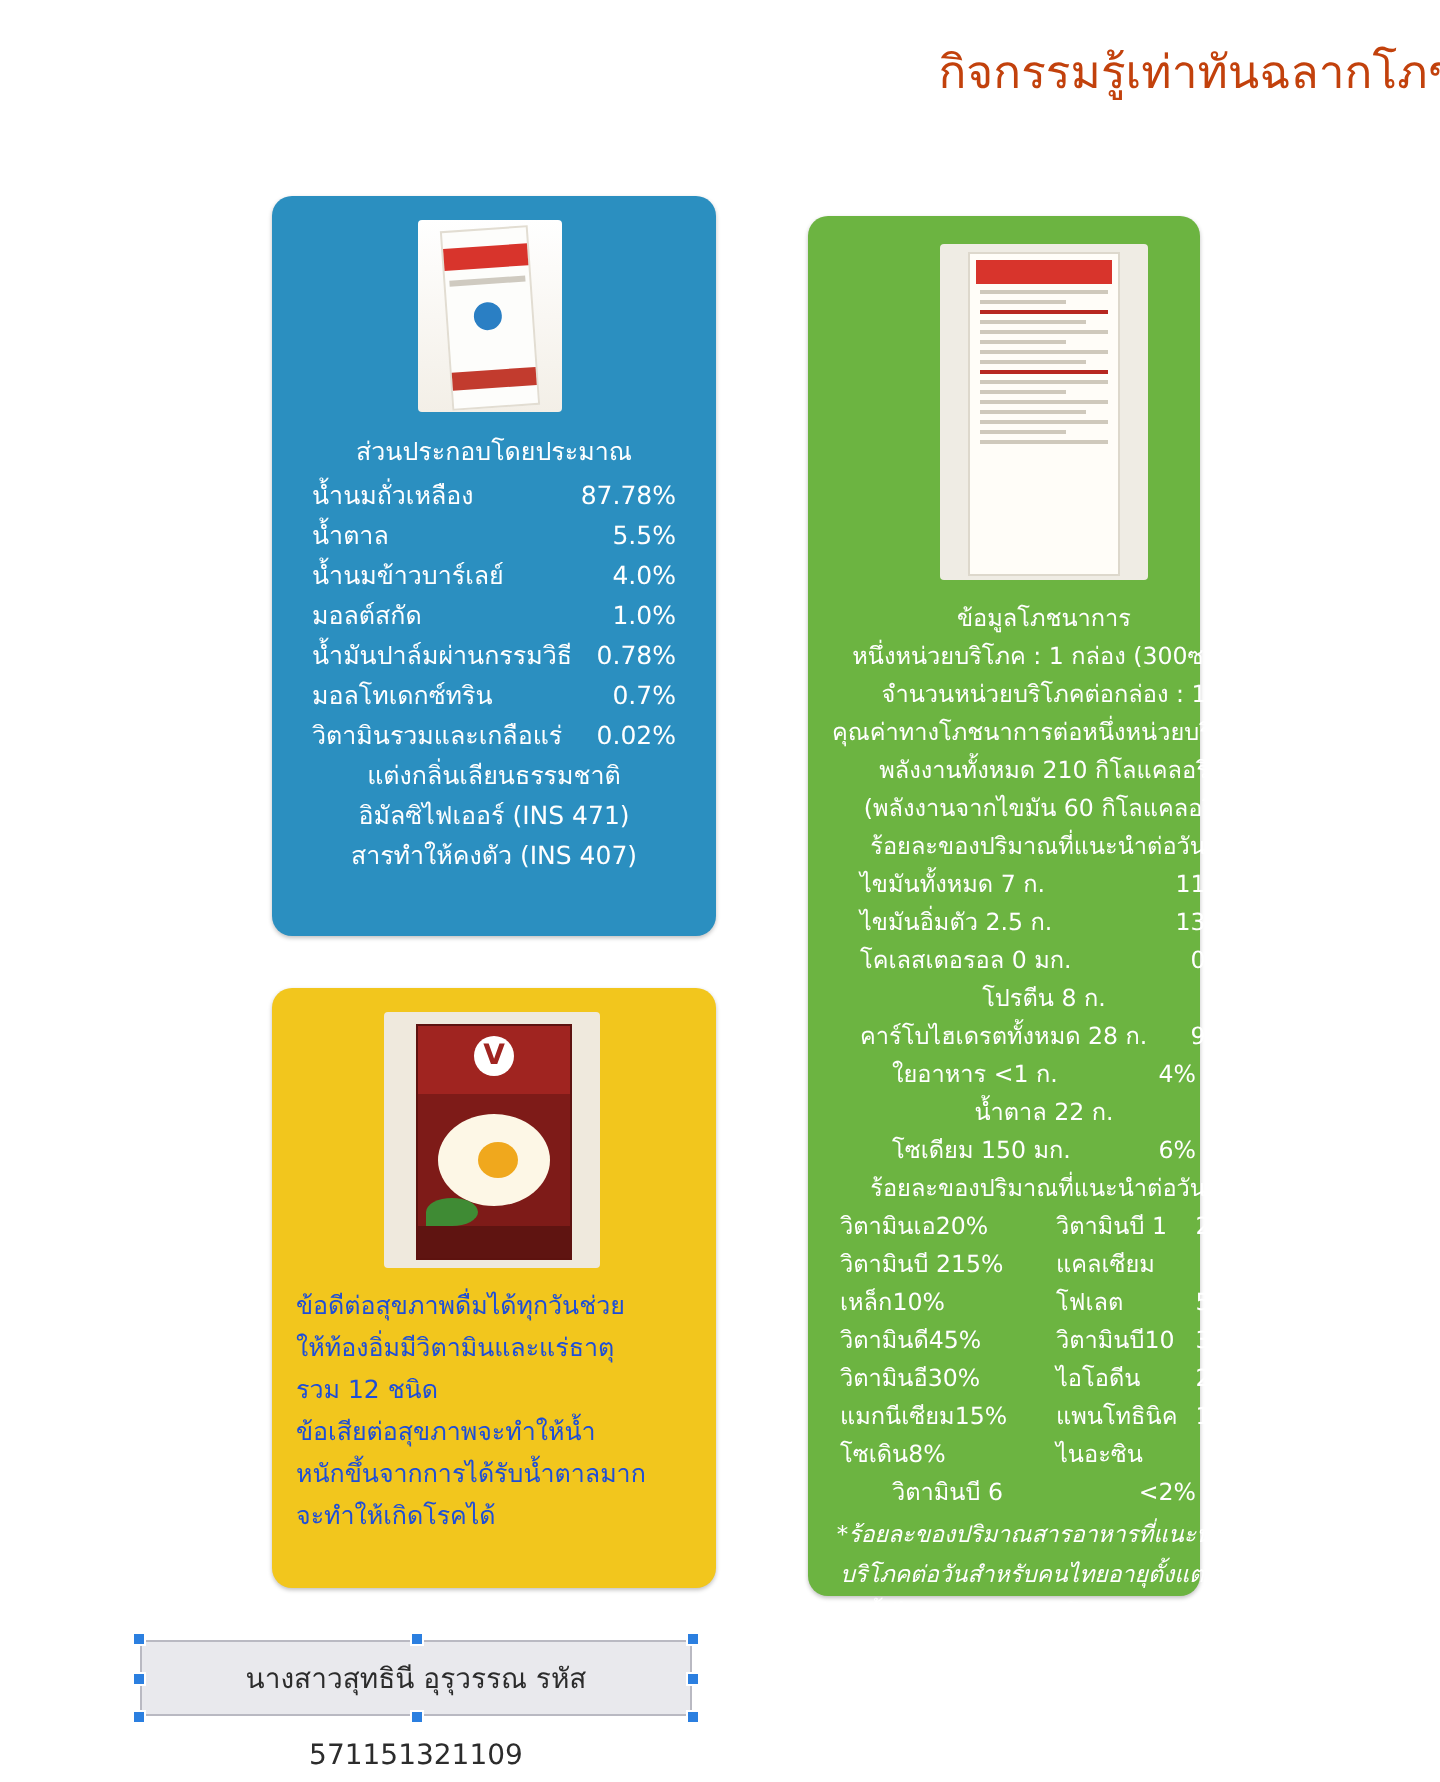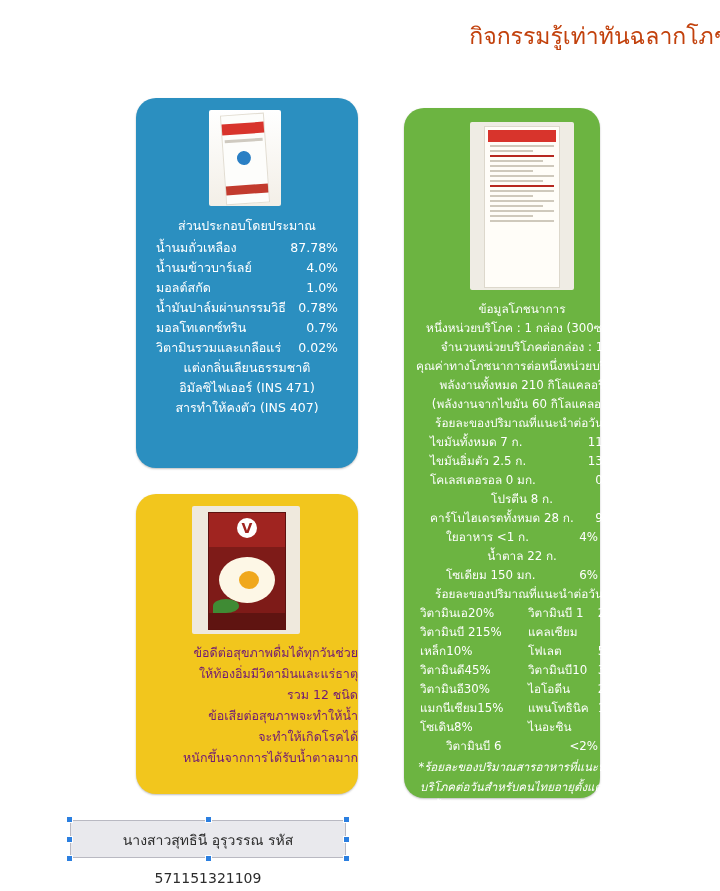--- a/index.html
+++ b/index.html
@@ -35,21 +35,21 @@
     width: 1px;
     height: 22px;
     background: #2b6fd6;
     vertical-align: -3px;
     margin-left: 1px;
   }
 
   
   .card {
     position: absolute;
-    border-radius: 20px;
+    border-radius: 10px;
     box-sizing: border-box;
     padding-left: 40px;
   }
   .card-blue {
     left: 136px;
     top: 98px;
     width: 222px;
     height: 370px;
     background: #2b8fc0;
     box-shadow: 0 1px 2px rgba(0,0,0,0.25);
@@ -238,27 +238,27 @@
     justify-content: space-between;
   }
   .ing-row .nm { white-space: nowrap; }
   .ing-row .vl { white-space: nowrap; }
   .ing-note {
     text-align: center;
   }
 
   .pros-cons {
     position: absolute;
-    left: 24px;
+    left: 12px;
     top: 148px;
     width: 198px;
-    color: #701a75;
+    color: #1d4ed8;
     font-size: 12.5px;
     line-height: 21px;
-    text-align: right;
+    text-align: left;
   }
 
   .nutri {
     position: absolute;
     left: 12px;
     top: 192px;
     width: 212px;
     color: #ffffff;
     font-size: 11.8px;
     line-height: 19px;
@@ -344,20 +344,24 @@
     </div>
 
     <div class="ingredients">
       <div class="ing-head">ส่วนประกอบโดยประมาณ</div>
 
       <div class="ing-row">
         <span class="nm">น้ำนมถั่วเหลือง</span>
         <span class="vl">87.78%</span>
       </div>
       <div class="ing-row">
+        <span class="nm">น้ำตาล</span>
+        <span class="vl">5.5%</span>
+      </div>
+      <div class="ing-row">
         <span class="nm">น้ำนมข้าวบาร์เลย์</span>
         <span class="vl">4.0%</span>
       </div>
       <div class="ing-row">
         <span class="nm">มอลต์สกัด</span>
         <span class="vl">1.0%</span>
       </div>
       <div class="ing-row">
         <span class="nm">น้ำมันปาล์มผ่านกรรมวิธี</span>
         <span class="vl">0.78%</span>
@@ -388,22 +392,22 @@
         <div class="leaf"></div>
         <div class="bottomband"></div>
       </div>
     </div>
 
     <div class="pros-cons">
       <div>ข้อดีต่อสุขภาพดื่มได้ทุกวันช่วย</div>
       <div>ให้ท้องอิ่มมีวิตามินและแร่ธาตุ</div>
       <div>รวม 12 ชนิด</div>
       <div>ข้อเสียต่อสุขภาพจะทำให้น้ำ</div>
+      <div>หนักขึ้นจากการได้รับน้ำตาลมาก</div>
       <div>จะทำให้เกิดโรคได้</div>
-      <div>หนักขึ้นจากการได้รับน้ำตาลมาก</div>
     </div>
   </div>
 
   <div class="card card-green">
     <div class="photo-box photo-green">
       <div class="label">
         <div class="hdr"></div>
         <div class="ln"></div>
         <div class="ln short"></div>
         <div class="ln dark"></div>

